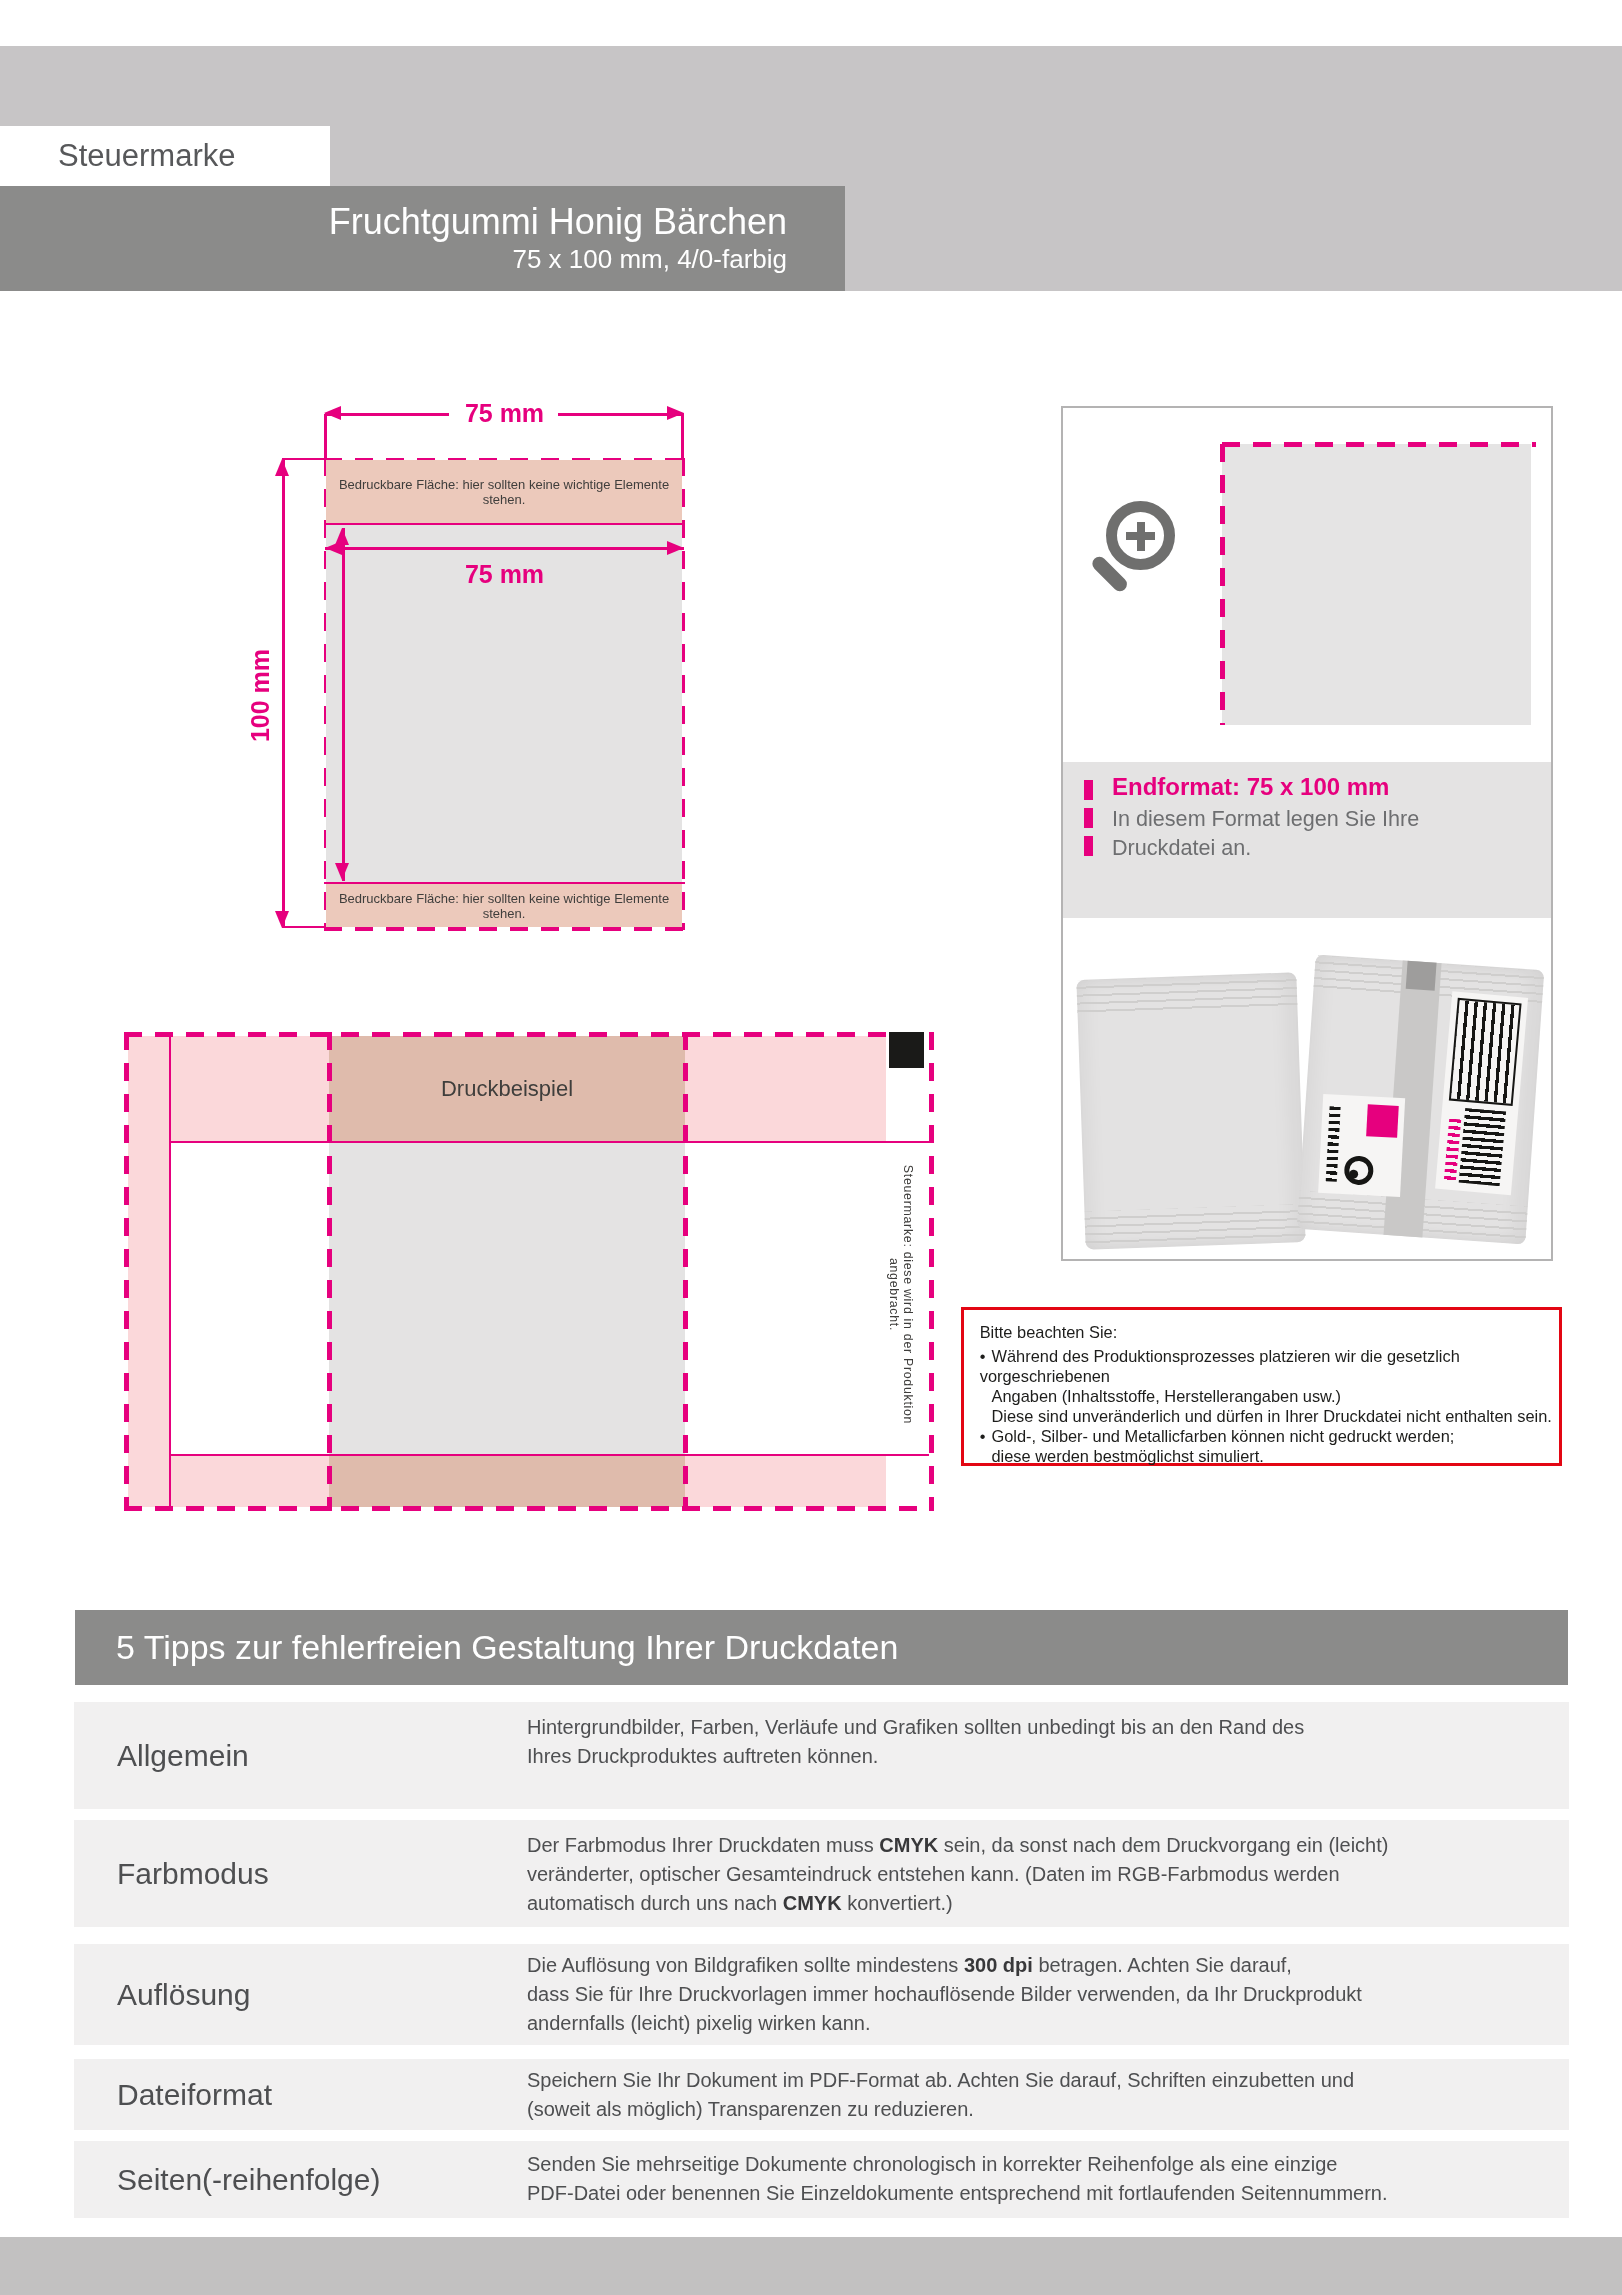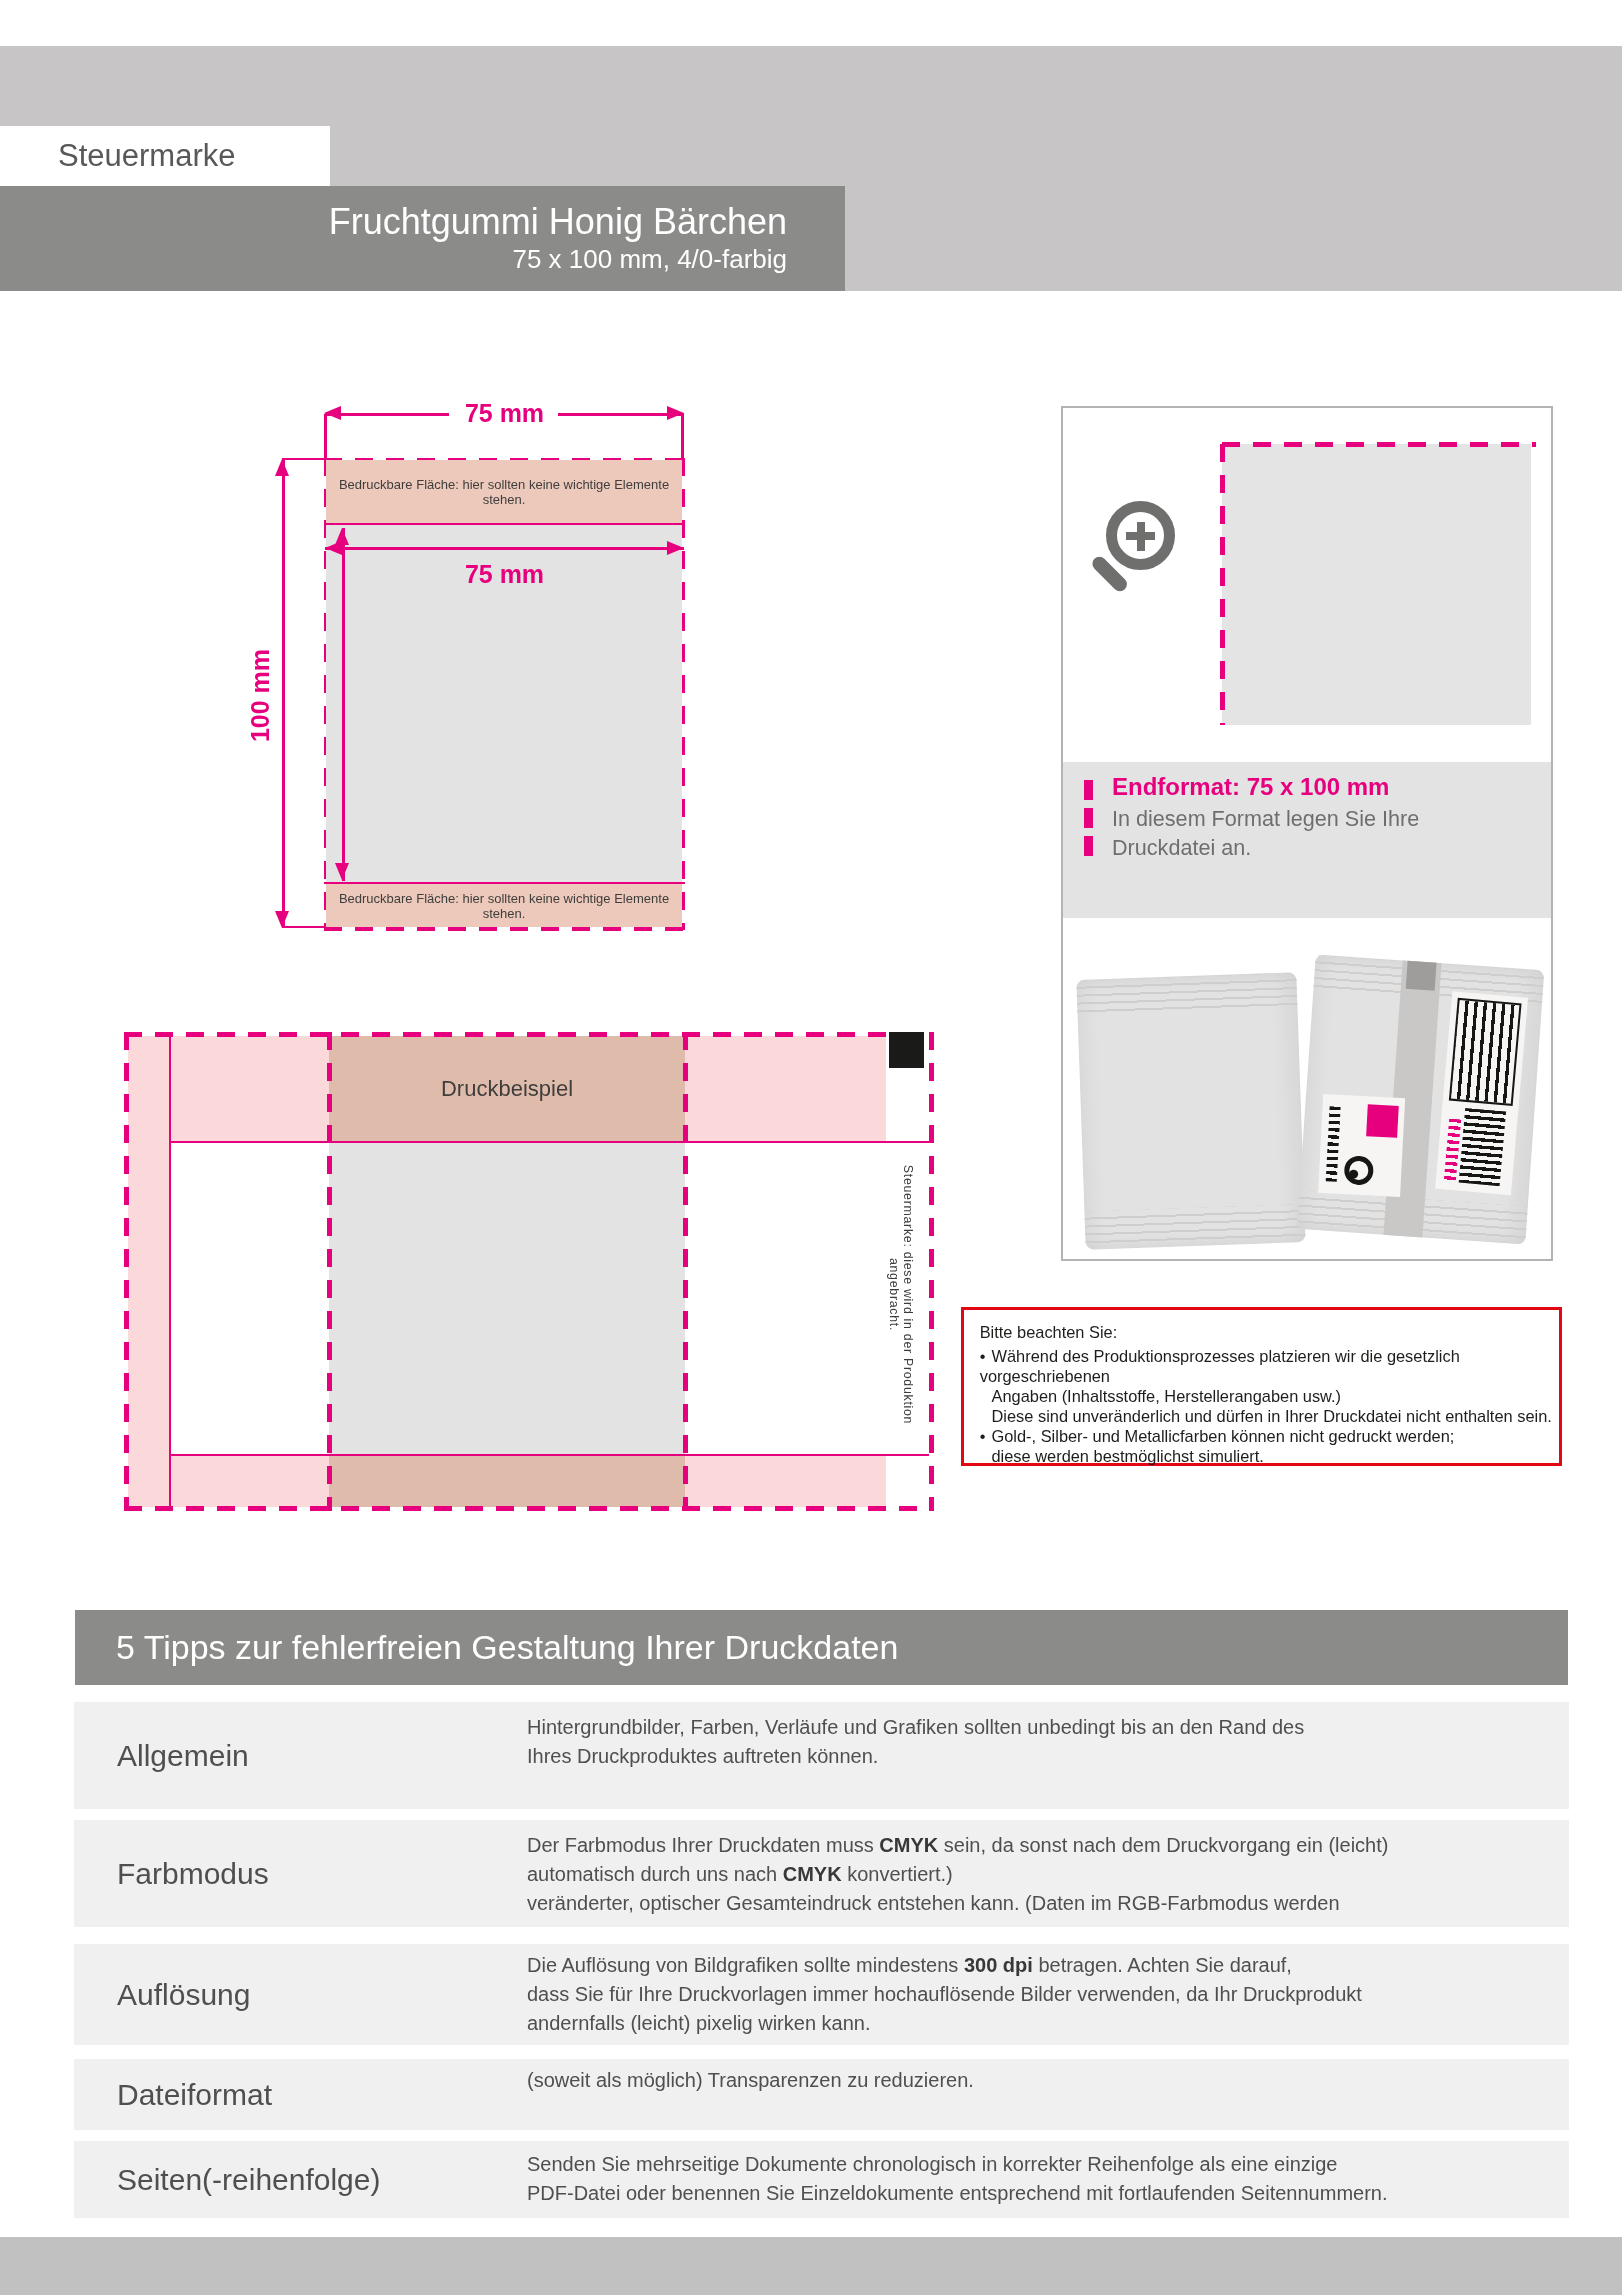--- a/index.html
+++ b/index.html
@@ -263,37 +263,38 @@
     <div class="tbody" style="top:10.5px;">
       <div><span>Hintergrundbilder, Farben, Verläufe und Grafiken sollten unbedingt bis an den Rand des</span></div>
       <div><span>Ihres Druckproduktes auftreten können.</span></div>
     </div>
   </div>
 
   <div class="abs trow" style="top:1820px;height:107px;">
     <div class="tlabel">Farbmodus</div>
     <div class="tbody" style="top:10.5px;">
       <div><span>Der Farbmodus Ihrer Druckdaten muss </span><span class="seg-b">CMYK</span><span> sein, da sonst nach dem Druckvorgang ein (leicht)</span></div>
+      <div><span>veränderter, optischer Gesamteindruck entstehen kann. (Daten im RGB-Farbmodus werden</span></div>
       <div><span>automatisch durch uns nach </span><span class="seg-b">CMYK</span><span> konvertiert.)</span></div>
-      <div><span>veränderter, optischer Gesamteindruck entstehen kann. (Daten im RGB-Farbmodus werden</span></div>
     </div>
   </div>
 
   <div class="abs trow" style="top:1944px;height:101px;">
     <div class="tlabel">Auflösung</div>
     <div class="tbody" style="top:6.5px;">
       <div><span>Die Auflösung von Bildgrafiken sollte mindestens </span><span class="seg-b">300 dpi</span><span> betragen. Achten Sie darauf,</span></div>
       <div><span>dass Sie für Ihre Druckvorlagen immer hochauflösende Bilder verwenden, da Ihr Druckprodukt</span></div>
       <div><span>andernfalls (leicht) pixelig wirken kann.</span></div>
     </div>
   </div>
 
   <div class="abs trow" style="top:2059px;height:71px;">
     <div class="tlabel">Dateiformat</div>
     <div class="tbody" style="top:6.5px;">
+      <div><span>Speichern Sie Ihr Dokument im PDF-Format ab. Achten Sie darauf, Schriften einzubetten und</span></div>
       <div><span>(soweit als möglich) Transparenzen zu reduzieren.</span></div>
     </div>
   </div>
 
   <div class="abs trow" style="top:2141px;height:77px;">
     <div class="tlabel">Seiten(-reihenfolge)</div>
     <div class="tbody" style="top:9.2px;">
       <div><span>Senden Sie mehrseitige Dokumente chronologisch in korrekter Reihenfolge als eine einzige</span></div>
       <div><span>PDF-Datei oder benennen Sie Einzeldokumente entsprechend mit fortlaufenden Seitennummern.</span></div>
     </div>

